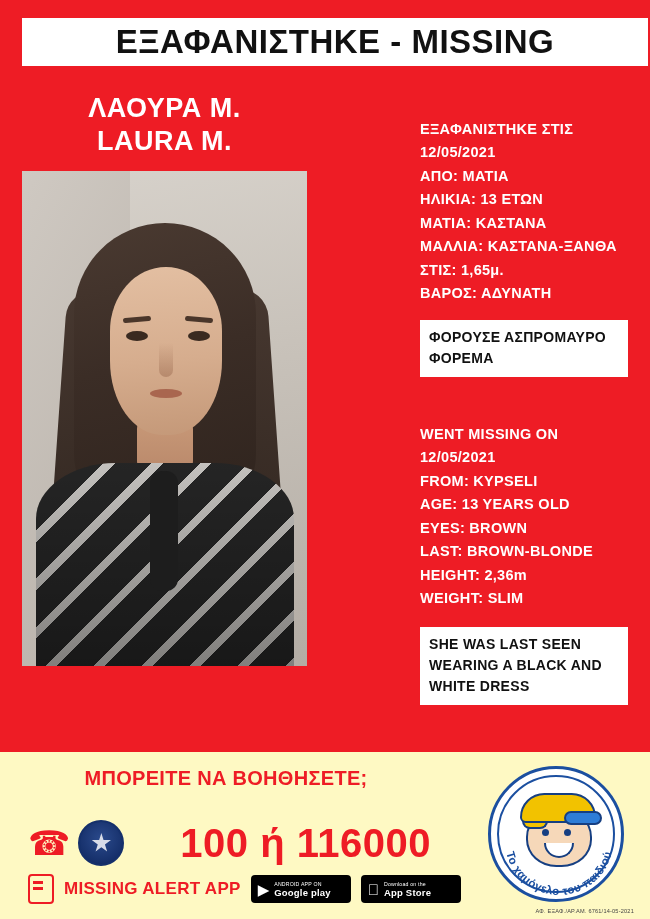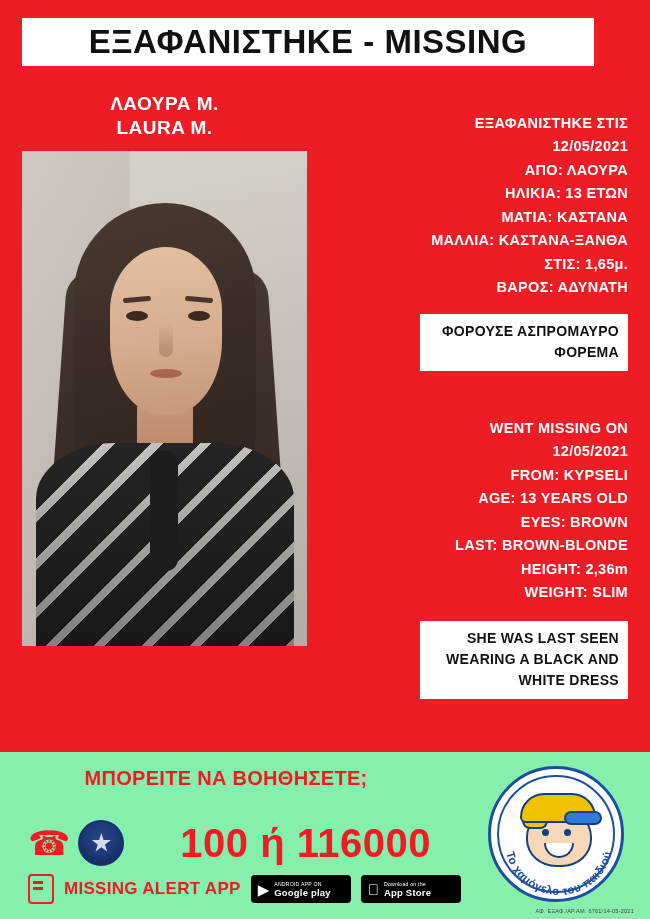--- a/index.html
+++ b/index.html
@@ -20,21 +20,21 @@
     background: #ee1c25;
     box-sizing: border-box;
     overflow: hidden;
   }
 
   
   .header {
     position: absolute;
     left: 22px;
     top: 18px;
-    width: 572px;
+    width: 626px;
     height: 48px;
     background: #ffffff;
     display: flex;
     align-items: center;
     justify-content: center;
   }
   .header-title {
     font-size: 33px;
     font-weight: bold;
     letter-spacing: 0.5px;
@@ -50,21 +50,21 @@
     top: 78px;
     width: 285px;
   }
   .name-block {
     text-align: center;
     color: #ffffff;
     padding: 14px 0 12px 0;
     line-height: 1.24;
   }
   .name-el, .name-en {
-    font-size: 19px;
+    font-size: 27px;
     font-weight: bold;
     letter-spacing: 0.5px;
   }
   .photo-wrap {
     width: 285px;
     height: 495px;
     overflow: hidden;
     background: #b9b2ab;
     position: relative;
   }
@@ -147,24 +147,23 @@
   }
   .ph-strap {
     position: absolute; left: 128px; top: 300px; width: 28px; height: 120px;
     background: #1d1d1d; border-radius: 12px;
   }
 
   
   .right-col {
     position: absolute;
     left: 420px;
-    top: 112px;
+    top: 118px;
     width: 208px;
     color: #ffffff;
-    text-align: right;
   }
   .info-block {
     font-size: 14.5px;
     line-height: 1.62;
     letter-spacing: 0.3px;
     font-weight: bold;
   }
   .info-line { white-space: nowrap; }
   .note-box {
     margin-top: 14px;
@@ -179,21 +178,21 @@
   .note-box.en { margin-top: 16px; }
   .gap-big { height: 46px; }
 
   
   .bottom {
     position: absolute;
     left: 0;
     top: 752px;
     width: 650px;
     height: 167px;
-    background: #86efac;
+    background: #fef9c3;
   }
   .help-title {
     position: absolute;
     left: 36px;
     top: 14px;
     width: 380px;
     text-align: center;
     color: #ee1c25;
     font-size: 20px;
     font-weight: bold;
@@ -383,21 +382,21 @@
         <div class="ph-strap"></div>
       </div>
     </div>
   </div>
 
   <div class="right-col">
 
     <div class="info-block">
       <div class="info-line">ΕΞΑΦΑΝΙΣΤΗΚΕ ΣΤΙΣ</div>
       <div class="info-line">12/05/2021</div>
-      <div class="info-line">ΑΠΟ: ΛΑΟΥΡΑ</div>
+      <div class="info-line">ΑΠΟ: ΜΑΤΙΑ</div>
       <div class="info-line">ΗΛΙΚΙΑ: 13 ΕΤΩΝ</div>
       <div class="info-line">ΜΑΤΙΑ: ΚΑΣΤΑΝΑ</div>
       <div class="info-line">ΜΑΛΛΙΑ: ΚΑΣΤΑΝΑ-ΞΑΝΘΑ</div>
       <div class="info-line">ΣΤΙΣ: 1,65μ.</div>
       <div class="info-line">ΒΑΡΟΣ: ΑΔΥΝΑΤΗ</div>
     </div>
 
     <div class="note-box">ΦΟΡΟΥΣΕ ΑΣΠΡΟΜΑΥΡΟ ΦΟΡΕΜΑ</div>
 
     <div class="gap-big"></div>

